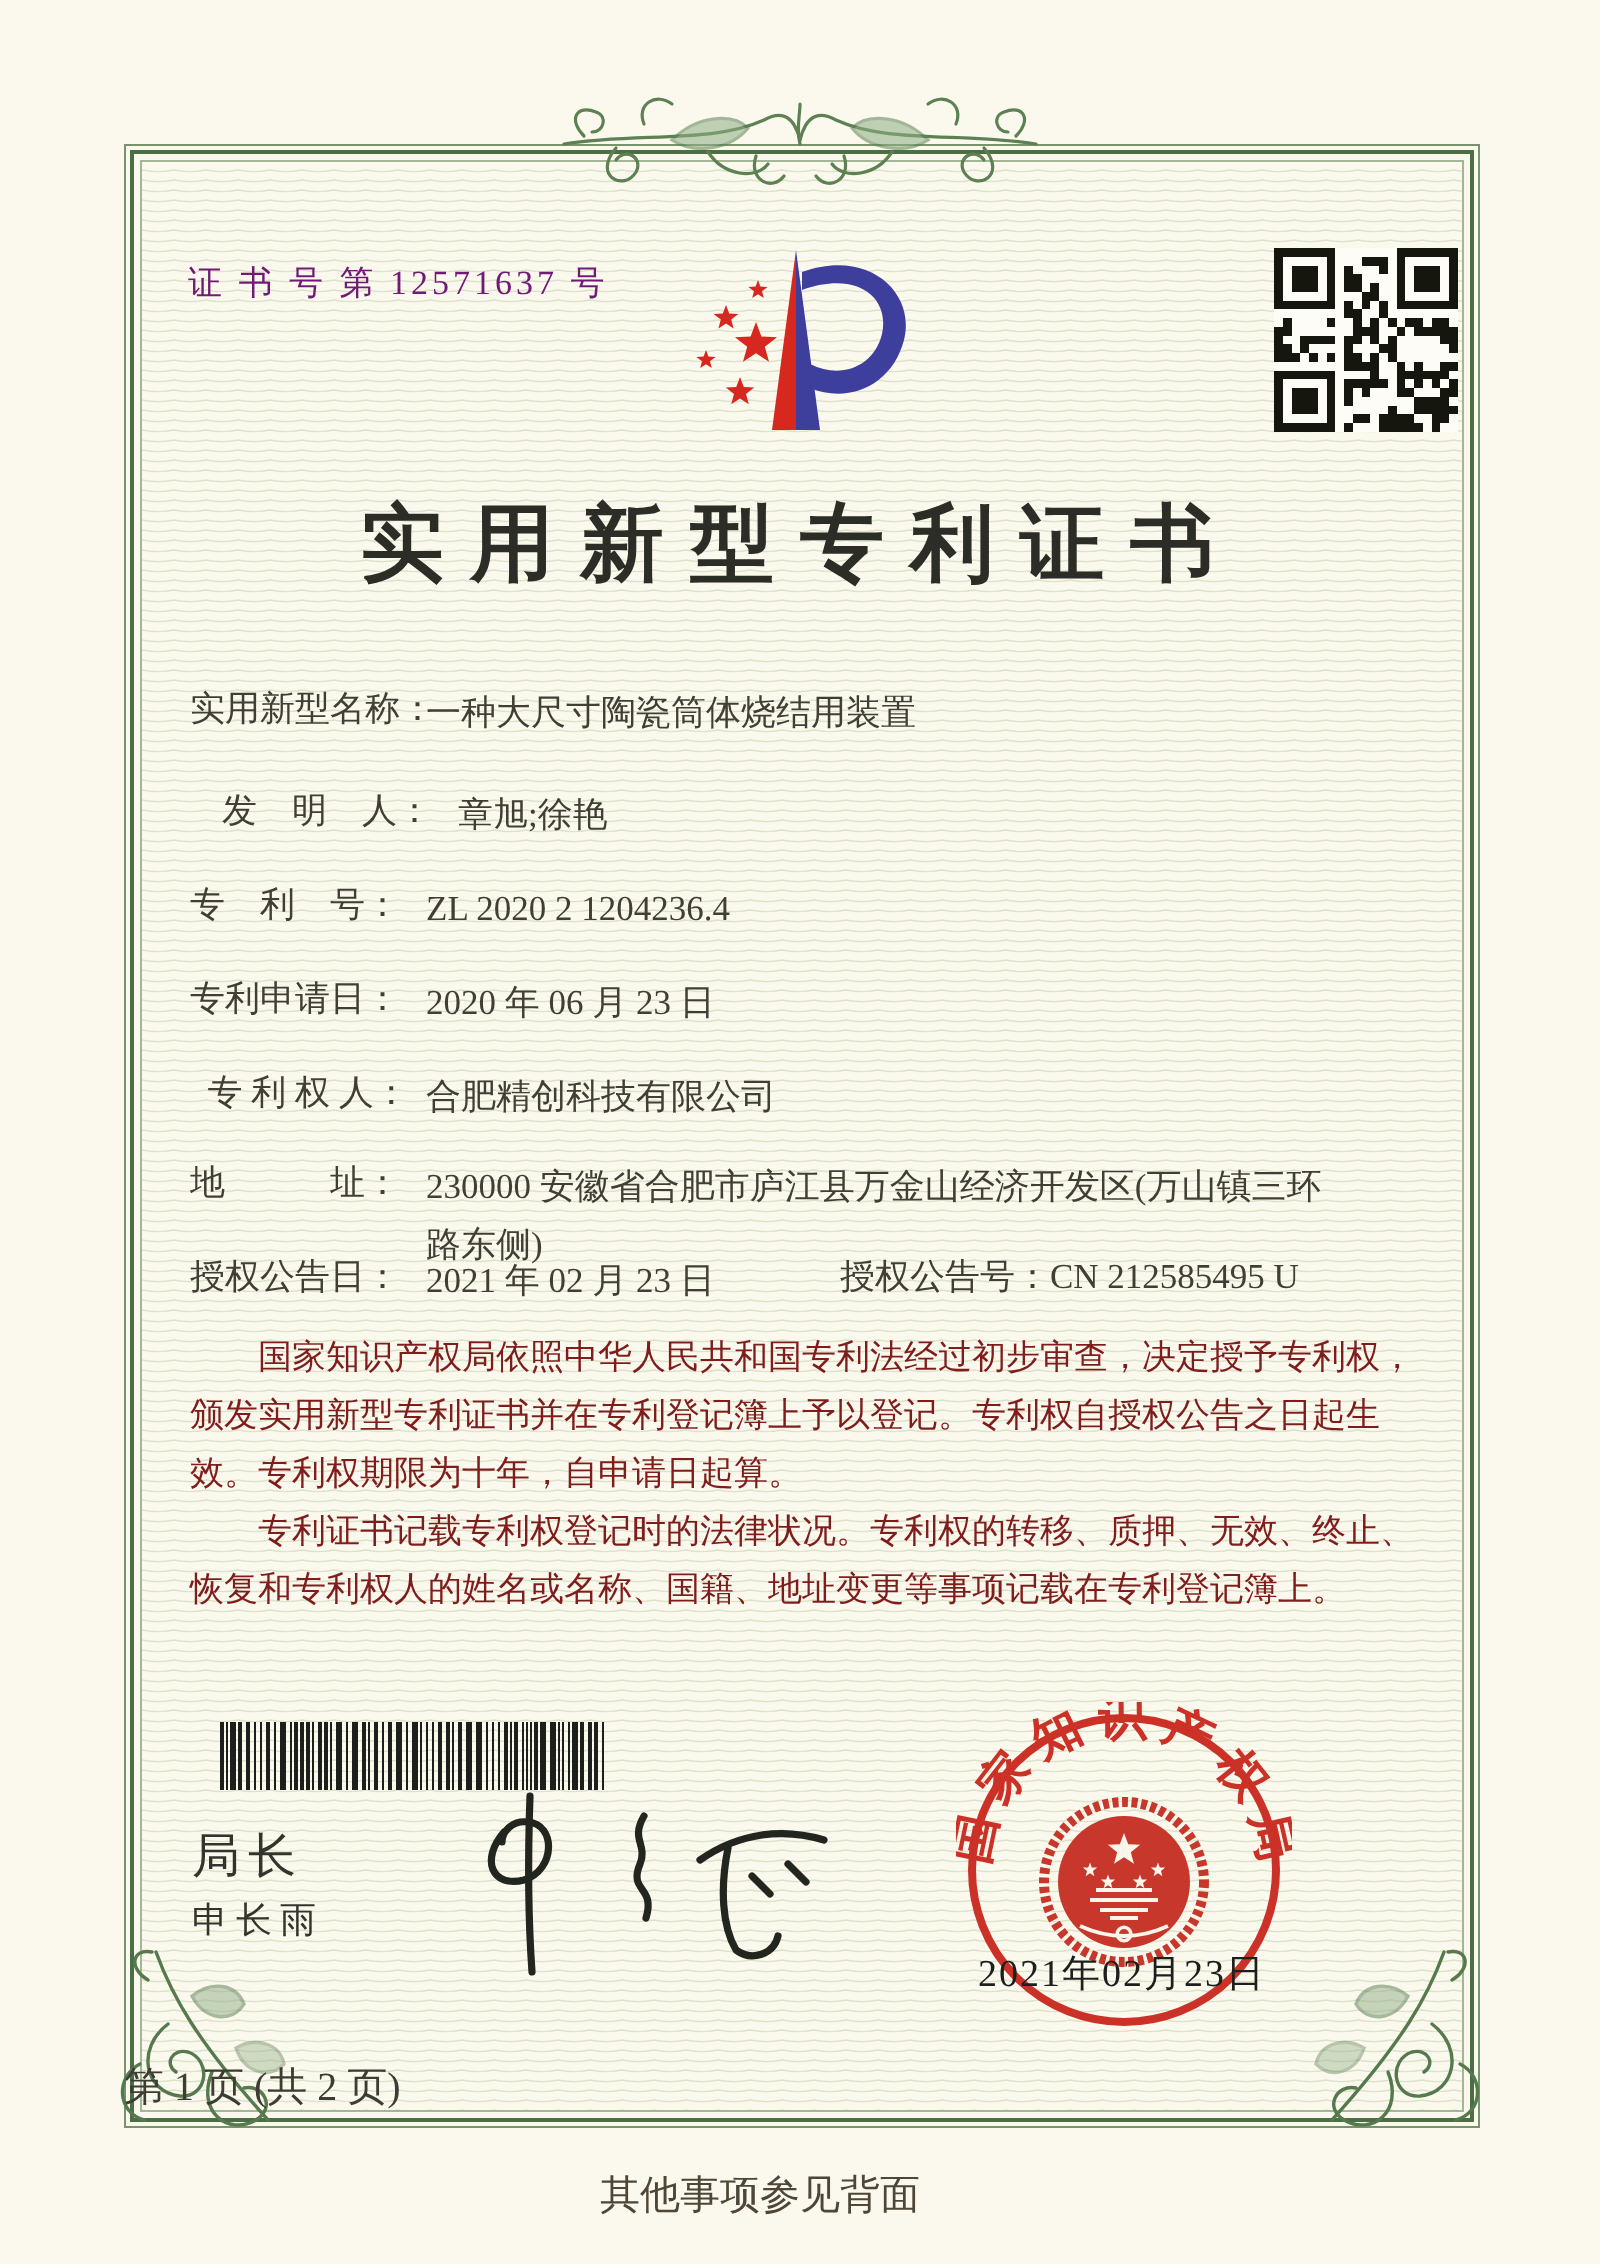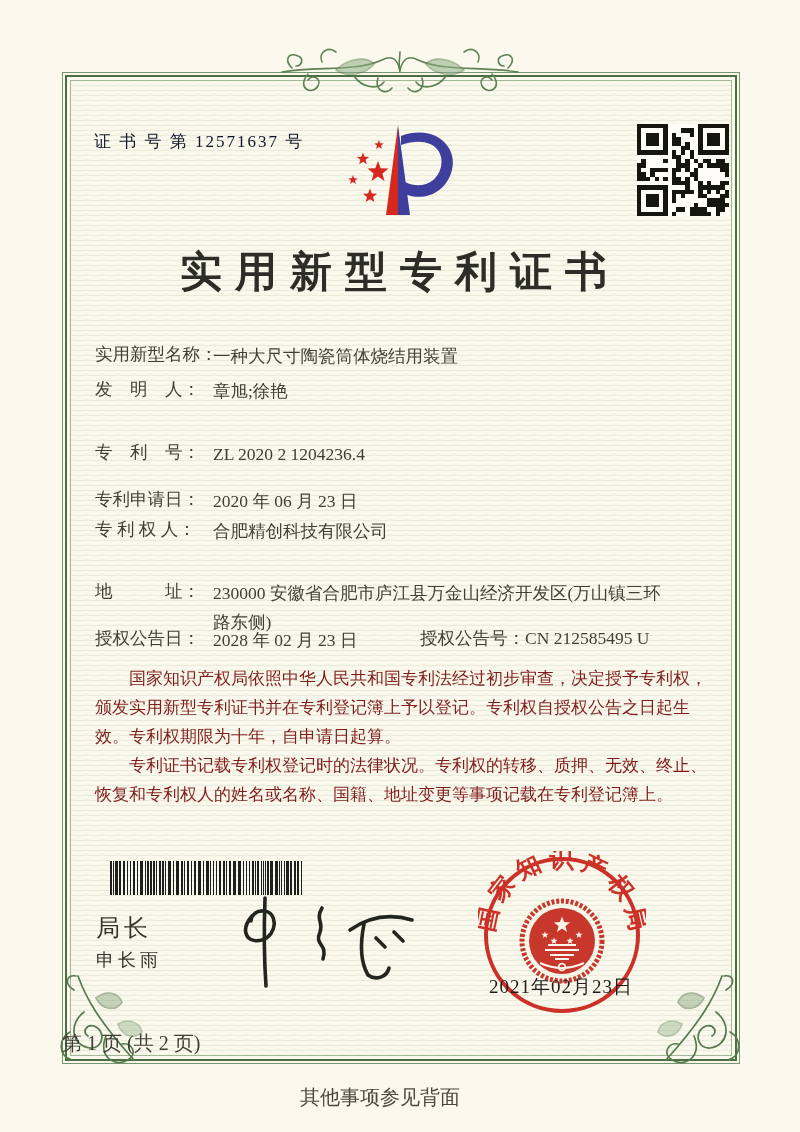--- a/index.html
+++ b/index.html
@@ -5,21 +5,21 @@
   html,body{margin:0;padding:0;}
   body{width:800px;height:1132px;position:relative;background:#fbf9ee;
        font-family:"Liberation Serif","DejaVu Serif",serif;color:#3f4034;overflow:hidden;}
   .abs{position:absolute;}
   
   #frame{left:62px;top:72px;width:676px;height:990px;border:1px solid #79946d;}
   #frame-mid{position:absolute;inset:2px;border:2px solid #4c6e44;}
   #frame-in{position:absolute;inset:3px;border:1px solid #a3b796;overflow:hidden;}
   #waves{position:absolute;left:0;top:0;pointer-events:none;}
   
-  #cert-no{left:94px;top:130px;font-size:17px;letter-spacing:2px;color:#0f172a;}
+  #cert-no{left:94px;top:130px;font-size:17px;letter-spacing:2px;color:#701a75;}
   #title{left:62px;top:244px;width:676px;text-align:center;font-size:42px;font-weight:600;
          letter-spacing:13px;color:#2c2d26;}
   
   .row{position:absolute;left:95px;font-size:17.5px;color:#413f35;}
   .row .lab{display:inline-block;width:118px;white-space:nowrap;vertical-align:top;}
   .row .val{display:inline-block;max-width:458px;line-height:29px;vertical-align:top;}
   #gazette{left:420px;top:626px;font-size:17.5px;color:#413f35;}
   
   #paras{left:95px;top:664px;width:616px;font-size:17px;line-height:29px;color:#7f1d1d;}
   #paras p{margin:0;text-indent:2em;}
@@ -514,26 +514,26 @@
       <rect x="15" y="20" width="1" height="1"></rect>
       <rect x="16" y="20" width="1" height="1"></rect>
       <rect x="18" y="20" width="1" height="1"></rect>
     </g>
 </svg>
 
 <div class="abs" id="title">实用新型专利证书</div>
 
 <div id="fields-host">
     <div class="row" style="top: 342px;"><span class="lab">实用新型名称：</span><span class="val">一种大尺寸陶瓷筒体烧结用装置</span></div>
-    <div class="row" style="top: 377px;"><span class="lab">发　明　人：</span><span class="val">章旭;徐艳</span></div>
+    <div class="row" style="top: 393px; margin-left: 16px;"><span class="lab">发　明　人：</span><span class="val">章旭;徐艳</span></div>
     <div class="row" style="top: 440px;"><span class="lab">专　利　号：</span><span class="val">ZL 2020 2 1204236.4</span></div>
     <div class="row" style="top: 487px;"><span class="lab">专利申请日：</span><span class="val">2020 年 06 月 23 日</span></div>
-    <div class="row" style="top: 517px;"><span class="lab">专 利 权 人：</span><span class="val">合肥精创科技有限公司</span></div>
+    <div class="row" style="top: 534px; text-align: center;"><span class="lab">专 利 权 人：</span><span class="val">合肥精创科技有限公司</span></div>
     <div class="row" style="top: 579px;"><span class="lab">地　　　址：</span><span class="val">230000 安徽省合肥市庐江县万金山经济开发区(万山镇三环路东侧)</span></div>
-    <div class="row" style="top: 626px;"><span class="lab">授权公告日：</span><span class="val">2028 年 02 月 23 日</span></div>
+    <div class="row" style="top: 626px;"><span class="lab">授权公告日：</span><span class="val">2021 年 02 月 23 日</span></div>
   </div>
 <div class="abs" id="gazette">
   <span>授权公告号：</span><span>CN 212585495 U</span>
 </div>
 
 <div class="abs" id="paras">
   <p>国家知识产权局依照中华人民共和国专利法经过初步审查，决定授予专利权，颁发实用新型专利证书并在专利登记簿上予以登记。专利权自授权公告之日起生效。专利权期限为十年，自申请日起算。</p>
   <p>专利证书记载专利权登记时的法律状况。专利权的转移、质押、无效、终止、恢复和专利权人的姓名或名称、国籍、地址变更等事项记载在专利登记簿上。</p>
 </div>
 

